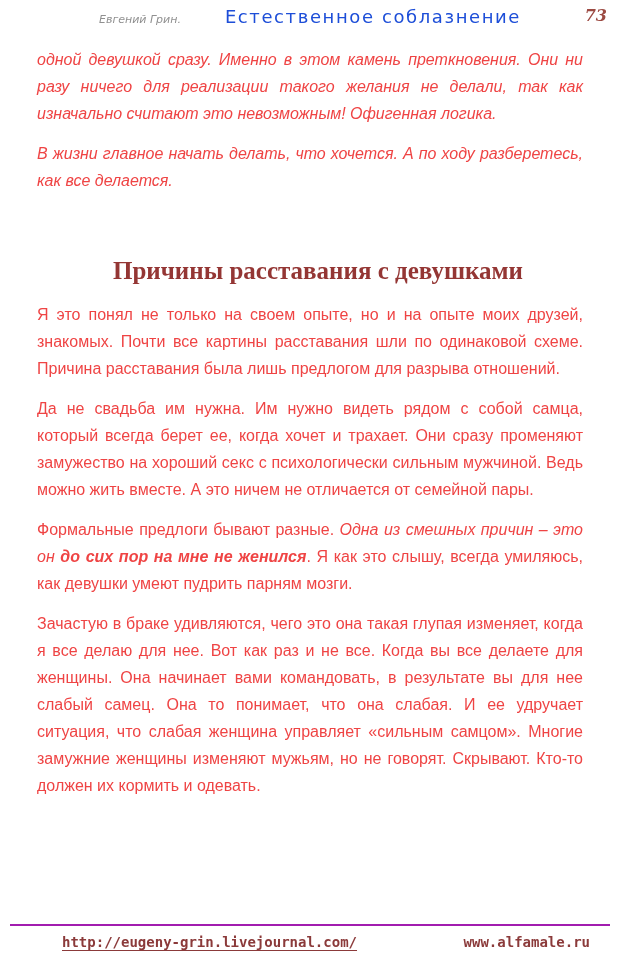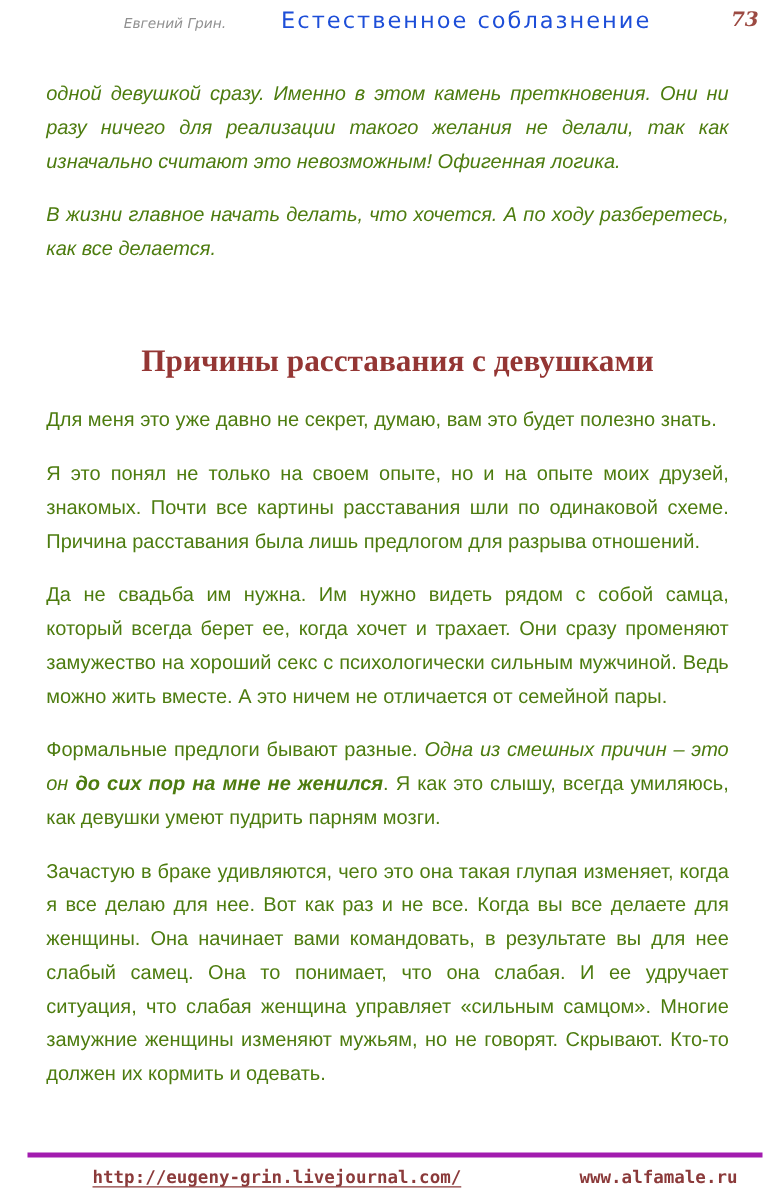--- a/index.html
+++ b/index.html
@@ -50,47 +50,47 @@
   }
 
   
   .page-content {
     position: absolute;
     top: 46px;
     left: 37px;
     right: 37px;
   }
   .para {
-    margin: 16px 0 13px 0;
+    margin: 0 0 13px 0;
     font-size: 16px;
     line-height: 27px;
-    color: #4d7c0f;
+    color: #ef4444;
     text-align: justify;
   }
   .para-italic { font-style: italic; }
   .seg-italic { font-style: italic; }
   .seg-bold-italic { font-style: italic; font-weight: bold; }
 
   .section-title {
     font-family: "Liberation Serif", serif;
     font-weight: bold;
     font-size: 25px;
     line-height: 34px;
     color: #943634;
     margin: 60px 0 13px 16px;
     text-align: center;
   }
 
   
   .page-footer {
     position: absolute;
-    left: 22px;
+    left: 10px;
     right: 10px;
     bottom: 10px;
-    border-top: 4px solid #a21caf;
+    border-top: 2px solid #a21caf;
     padding-top: 8px;
     display: flex;
     align-items: center;
     font-family: "DejaVu Sans Mono", monospace;
     font-weight: bold;
     font-size: 14px;
     color: #8b3a3a;
   }
   .footer-left-link {
     margin-left: 52px;
@@ -116,21 +116,20 @@
   </div>
   <span class="header-pagenum">73</span>
 </header>
 
 <main class="page-content">
   <p class="para para-italic">одной девушкой сразу. Именно в этом камень преткновения. Они ни разу ничего для реализации такого желания не делали, так как изначально считают это невозможным! Офигенная логика.</p>
   <p class="para para-italic">В жизни главное начать делать, что хочется. А по ходу разберетесь, как все делается.</p>
 
   <h1 class="section-title">Причины расставания с девушками</h1>
 
-  <p class="para">Для меня это уже давно не секрет, думаю, вам это будет полезно знать.</p>
   <p class="para">Я это понял не только на своем опыте, но и на опыте моих друзей, знакомых. Почти все картины расставания шли по одинаковой схеме. Причина расставания была лишь предлогом для разрыва отношений.</p>
 
   <p class="para">Да не свадьба им нужна. Им нужно видеть рядом с собой самца, который всегда берет ее, когда хочет и трахает. Они сразу променяют замужество на хороший секс с психологически сильным мужчиной. Ведь можно жить вместе. А это ничем не отличается от семейной пары.</p>
 
   <p class="para"><span>Формальные предлоги бывают разные. </span><span class="seg-italic">Одна из смешных причин – это он </span><span class="seg-bold-italic">до сих пор на мне не женился</span><span>. Я как это слышу, всегда умиляюсь, как девушки умеют пудрить парням мозги.</span></p>
   <p class="para">Зачастую в браке удивляются, чего это она такая глупая изменяет, когда я все делаю для нее. Вот как раз и не все. Когда вы все делаете для женщины. Она начинает вами командовать, в результате вы для нее слабый самец. Она то понимает, что она слабая. И ее удручает ситуация, что слабая женщина управляет «сильным самцом». Многие замужние женщины изменяют мужьям, но не говорят. Скрывают. Кто-то должен их кормить и одевать.</p>
 </main>
 
 <footer class="page-footer">
   <a class="footer-left-link">http://eugeny-grin.livejournal.com/</a>

